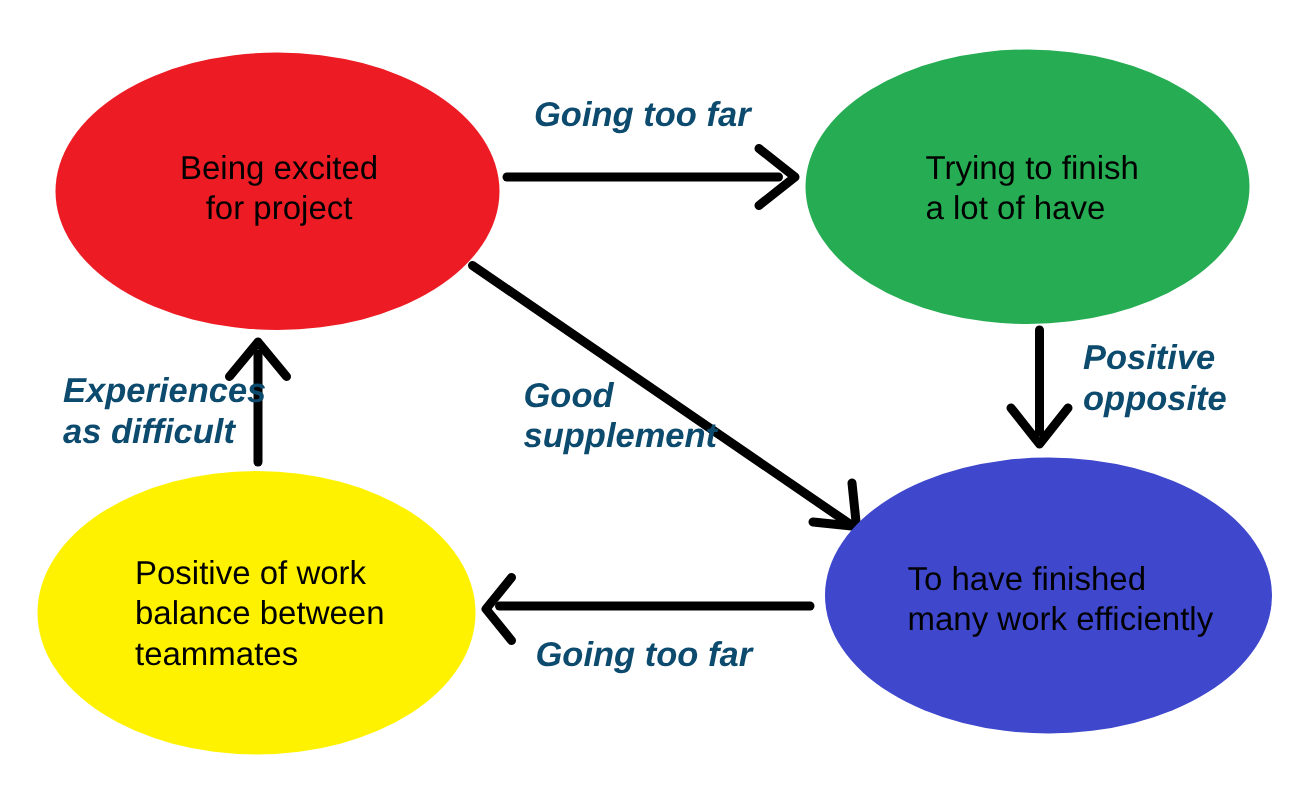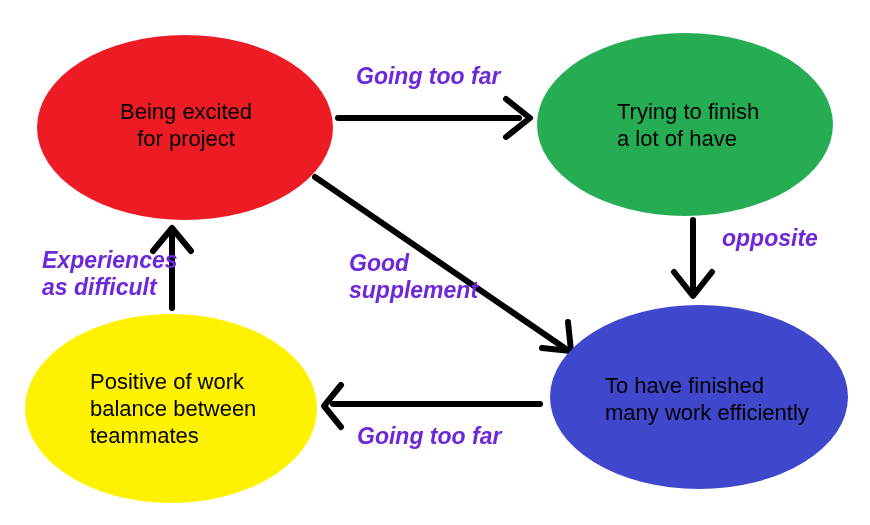--- a/index.html
+++ b/index.html
@@ -20,21 +20,21 @@
   .node-breakdown{left:25px; top:314px;width:292px;height:189px;}
   .node-label{
     position:absolute;color:#000;font-size:22px;line-height:27px;
     white-space:nowrap;text-align:left;
   }
   .label-excited  {left:120px;top:98px;text-align:center;}
   .label-trying   {left:617px;top:98px;}
   .label-finished {left:605px;top:372px;}
   .label-breakdown{left:90px; top:368px;}
   .edge-label{
-    position:absolute;color:#6d28d9;font-size:23px;line-height:27px;
+    position:absolute;color:#0c4a6e;font-size:23px;line-height:27px;
     font-style:italic;font-weight:bold;white-space:nowrap;
   }
   .elabel-going-top   {left:356px;top:63px;}
   .elabel-positive    {left:722px;top:225px;}
   .elabel-supplement  {left:349px;top:250px;}
   .elabel-going-bottom{left:357px;top:423px;}
   .elabel-experiences {left:42px; top:247px;}
 </style>
 </head>
 <body>
@@ -84,20 +84,21 @@
   <div class="node-label label-breakdown">
     <div>Positive of work</div>
     <div>balance between</div>
     <div>teammates</div>
   </div>
 
   <div class="edge-label elabel-going-top">
     <div>Going too far</div>
   </div>
   <div class="edge-label elabel-positive">
+    <div>Positive</div>
     <div>opposite</div>
   </div>
   <div class="edge-label elabel-supplement">
     <div>Good</div>
     <div>supplement</div>
   </div>
   <div class="edge-label elabel-going-bottom">
     <div>Going too far</div>
   </div>
   <div class="edge-label elabel-experiences">

